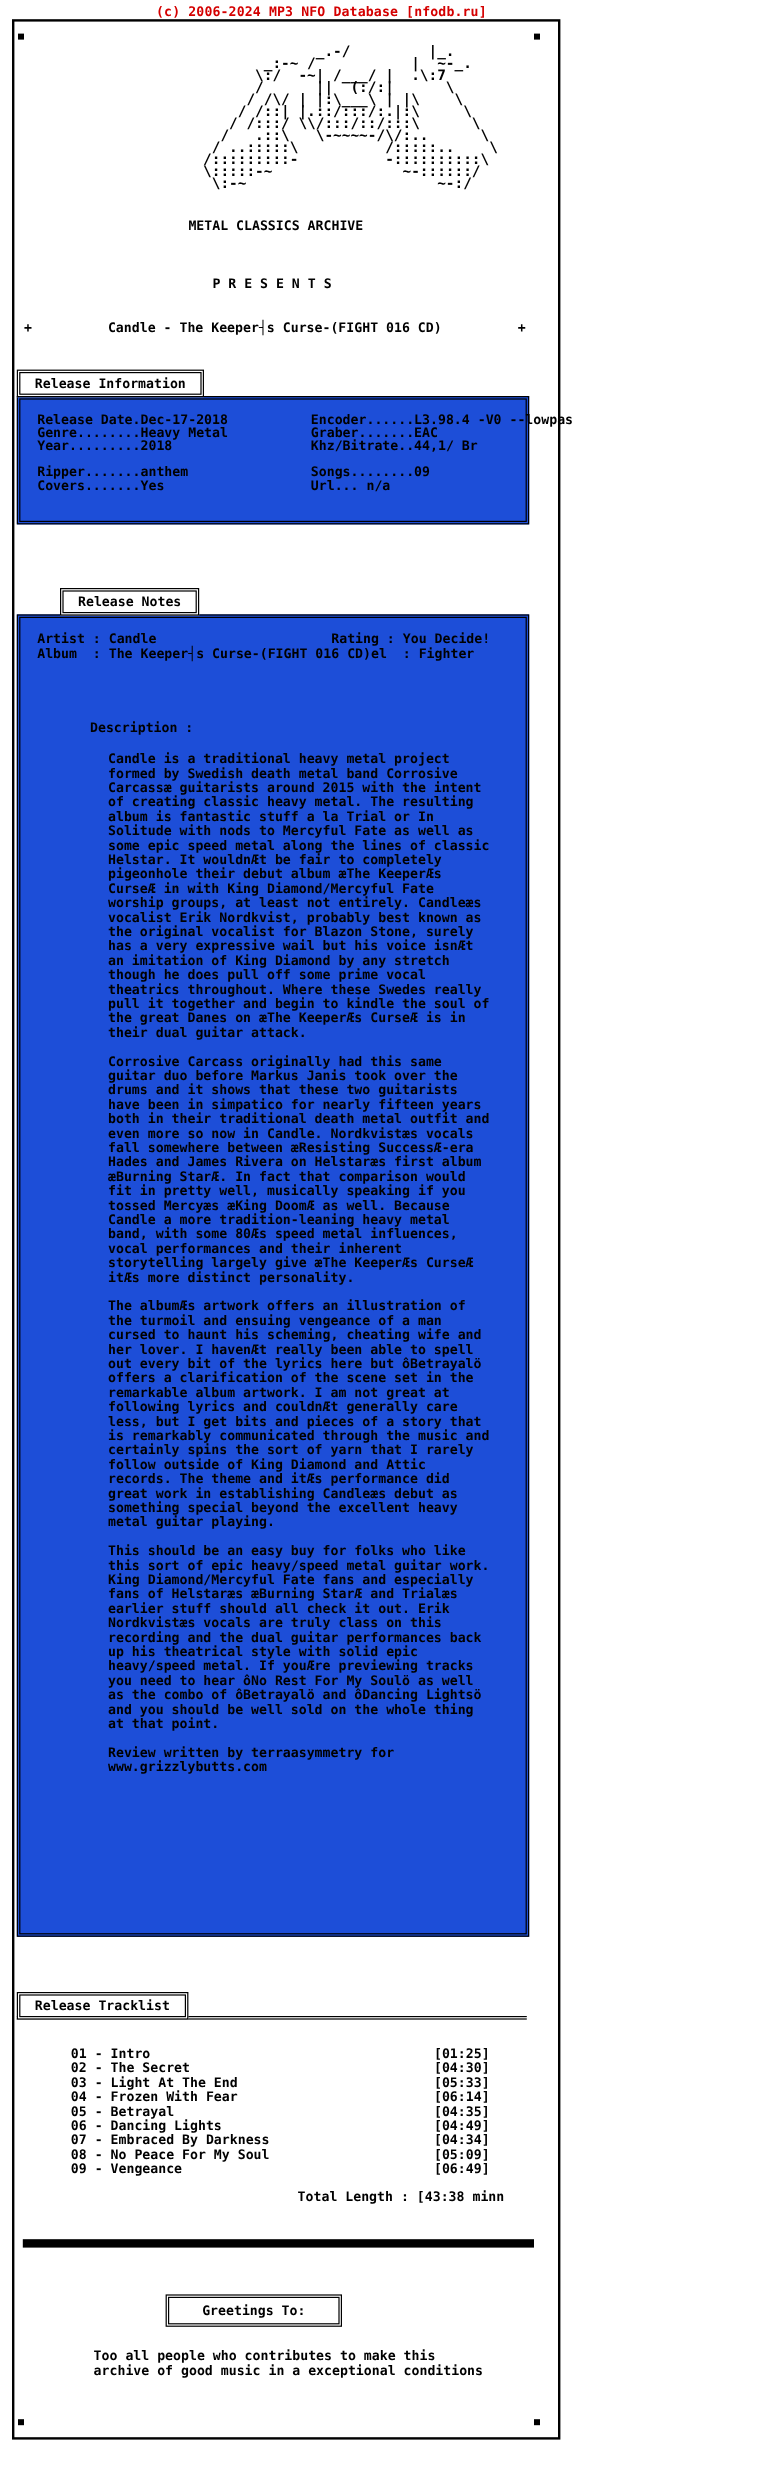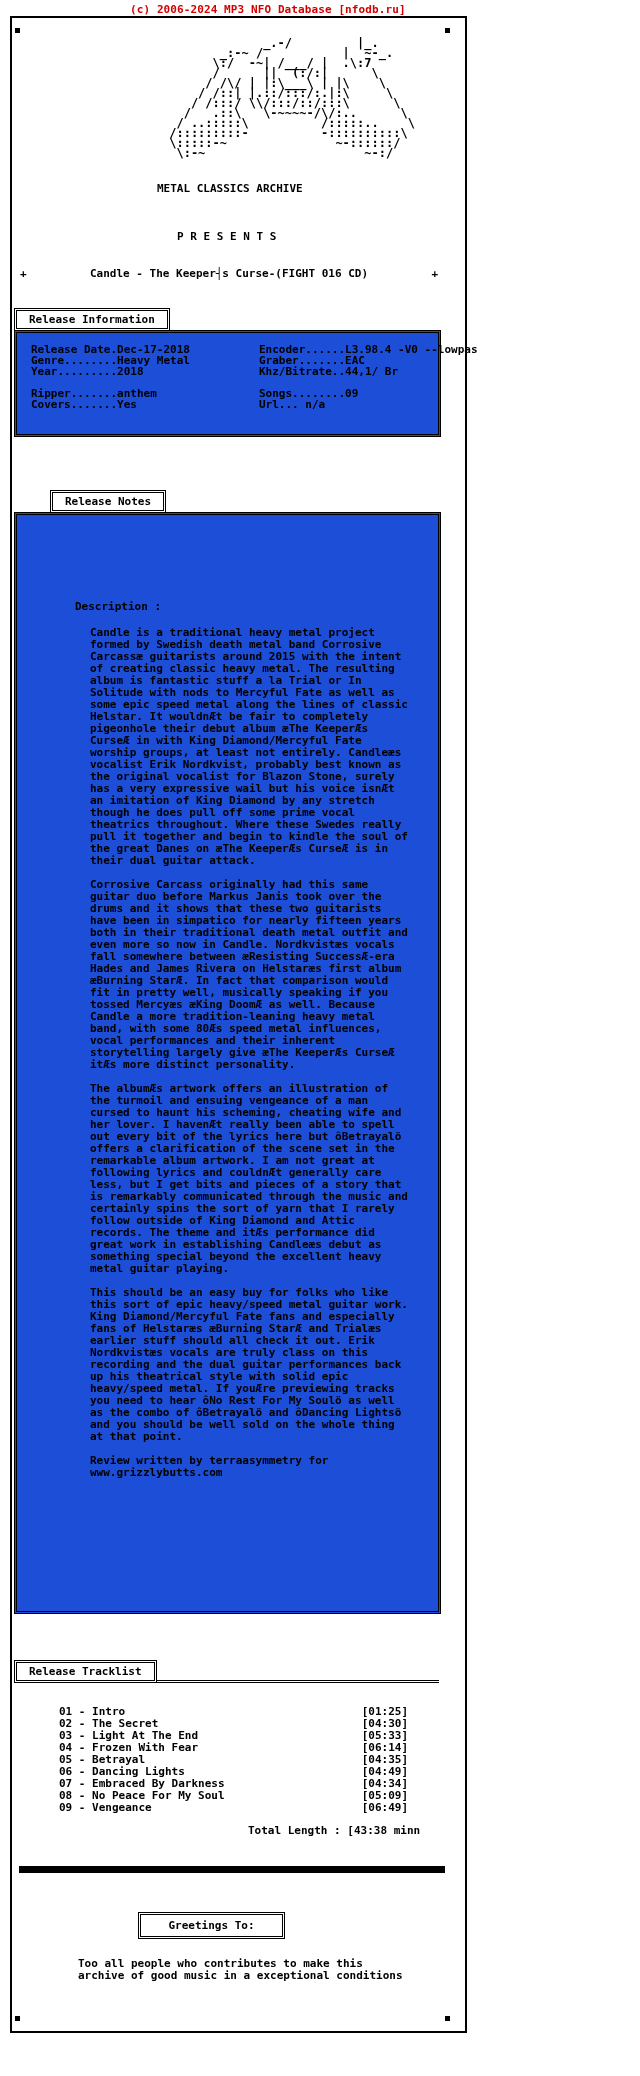--- a/index.html
+++ b/index.html
@@ -106,20 +106,22 @@
 Khz/Bitrate..44,1/ Br
 
 Songs........09
 Url... n/a</pre>
   </div>
 
   <div class="section-tab" id="notes-tab">
     <span>Release Notes</span>
   </div>
   <div class="section-box" id="notes-box">
+    <pre id="artist-lines">Artist : Candle                      Rating : You Decide!
+Album  : The Keeper┤s Curse-(FIGHT 016 CD)el  : Fighter</pre>
     <pre id="desc-label">Description :</pre>
     <pre id="desc-body">Candle is a traditional heavy metal project
 formed by Swedish death metal band Corrosive
 Carcassæ guitarists around 2015 with the intent
 of creating classic heavy metal. The resulting
 album is fantastic stuff a la Trial or In
 Solitude with nods to Mercyful Fate as well as
 some epic speed metal along the lines of classic
 Helstar. It wouldnÆt be fair to completely
 pigeonhole their debut album æThe KeeperÆs

